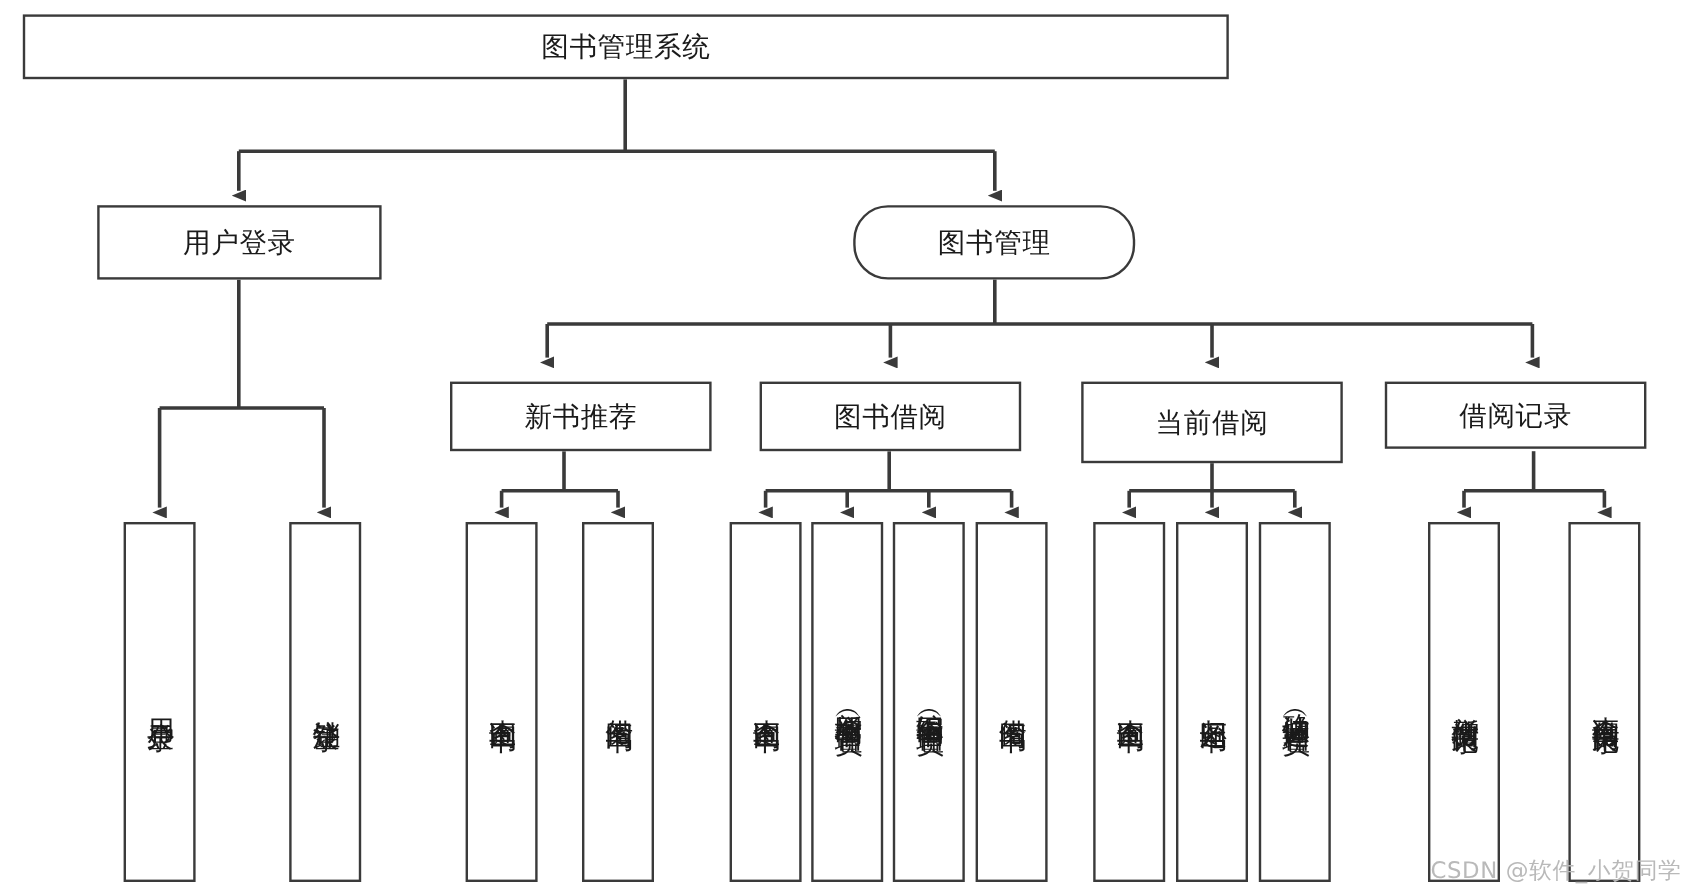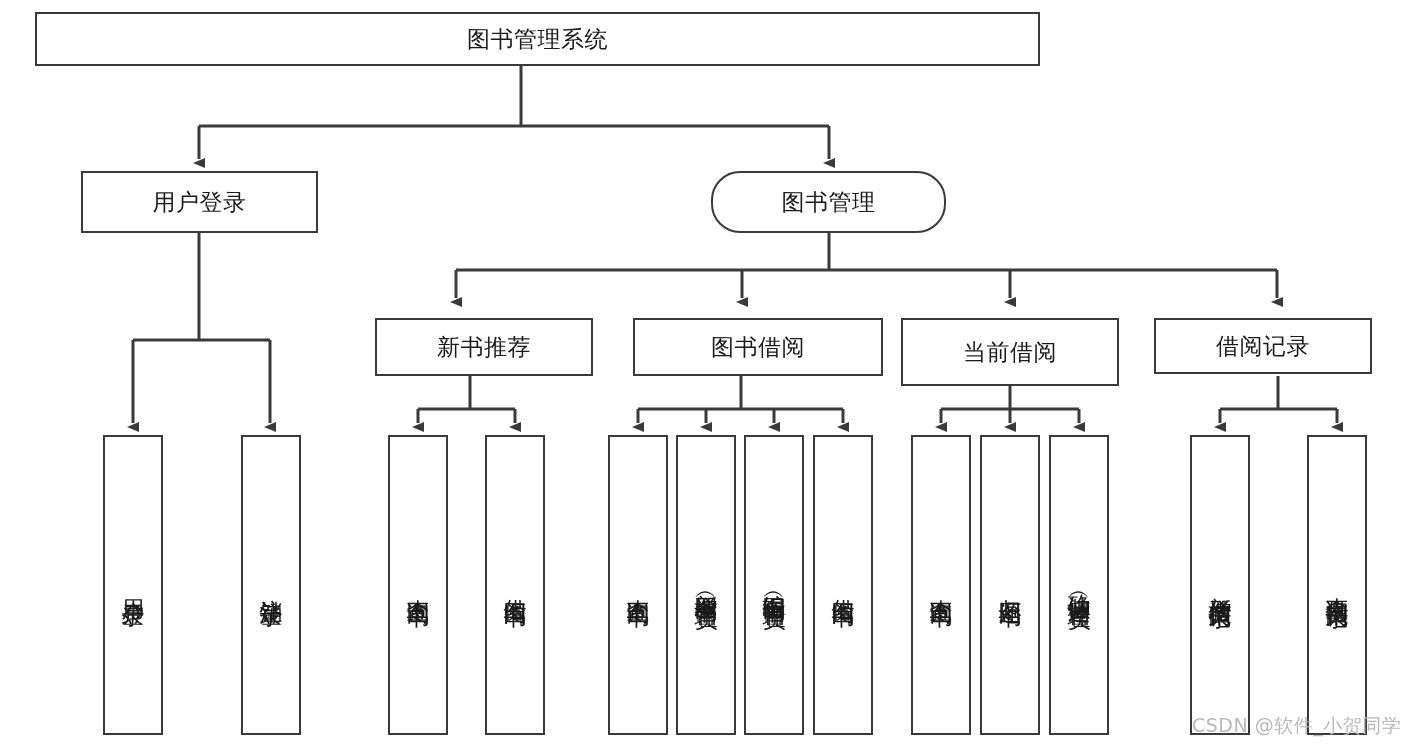--- a/index.html
+++ b/index.html
@@ -110,35 +110,35 @@
       <path d="M 1010 409 L 1010 423" marker-end="url(#arrow)"></path>
       <path d="M 1079 409 L 1079 423" marker-end="url(#arrow)"></path>
 
       <path d="M 1278 376 L 1278 409"></path>
       <path d="M 1220 409 L 1337 409"></path>
       <path d="M 1220 409 L 1220 423" marker-end="url(#arrow)"></path>
       <path d="M 1337 409 L 1337 423" marker-end="url(#arrow)"></path>
     </g>
   </svg>
 
-  <div class="node h" style="left:19px; top:12px; width:1005px; height:54px;margin-left:16px;">
+  <div class="node h" style="left:19px; top:12px; width:1005px; height:54px;">
     <span>图书管理系统</span>
   </div>
 
   <div class="node h" style="left:81px; top:171px; width:237px; height:62px;">
     <span>用户登录</span>
   </div>
   <div class="node h" style="left:711px; top:171px; width:235px; height:62px;border-radius:29px;">
     <span>图书管理</span>
   </div>
 
   <div class="node h" style="left:361px; top:318px; width:218px; height:58px;margin-left:14px;">
     <span>新书推荐</span>
   </div>
-  <div class="node h" style="left:633px; top:318px; width:250px; height:58px;">
+  <div class="node h" style="left:633px; top:318px; width:218px; height:58px;">
     <span>图书借阅</span>
   </div>
   <div class="node h" style="left:901px; top:318px; width:218px; height:68px;">
     <span>当前借阅</span>
   </div>
   <div class="node h" style="left:1154px; top:318px; width:218px; height:56px;">
     <span>借阅记录</span>
   </div>
 
   <div class="node v" style="left:103px; top:435px; width:60px; height:300px;">

